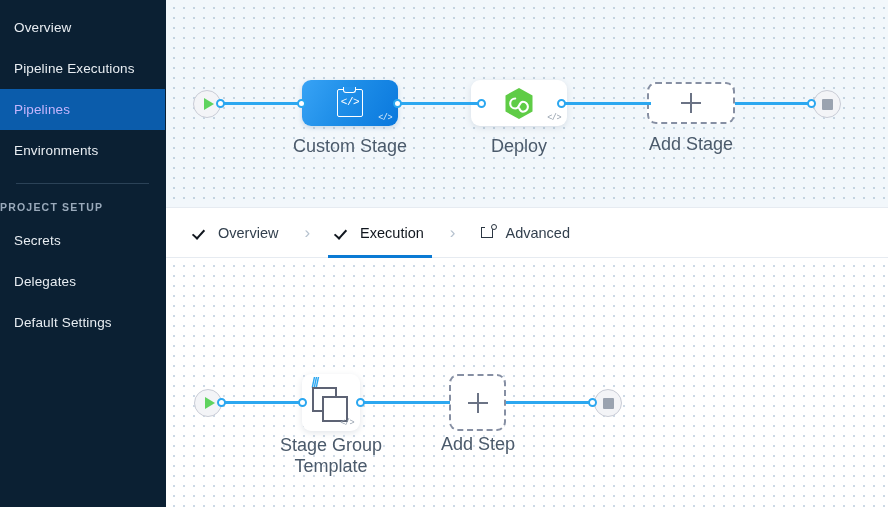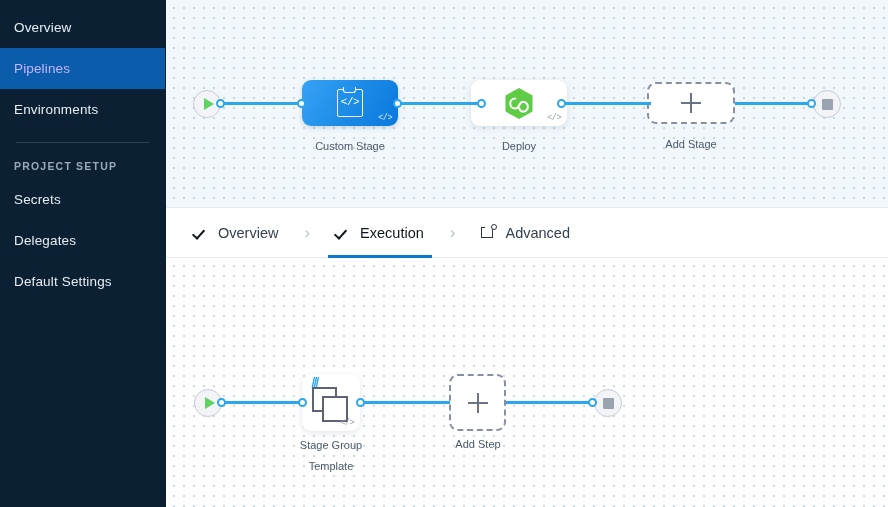--- a/index.html
+++ b/index.html
@@ -49,21 +49,20 @@
   .nav-item.active {
     background: #0b5cab;
     color: #c4b5fd;
   }
   .nav-divider {
     height: 1px;
     background: #2b4257;
     margin: 12px 16px 10px 16px;
   }
   .nav-section-label {
-    padding-left: 14px;
     color: #9aaabb;
     font-size: 10.5px;
     letter-spacing: 1.2px;
     font-weight: bold;
     height: 26px;
     display: flex;
     align-items: center;
     text-transform: uppercase;
   }
 
@@ -200,21 +199,21 @@
   }
 
   
   .node {
     position: absolute;
     box-sizing: border-box;
   }
   .node-label {
     position: absolute;
     text-align: center;
-    font-size: 11px;
+    font-size: 18px;
     color: #4b5a6b;
     line-height: 21px;
     white-space: pre-line;
   }
 
   
   .start-node {
     width: 28px;
     height: 28px;
     border-radius: 50%;
@@ -413,20 +412,23 @@
 </style>
 </head>
 <body>
 
 <div class="app">
 
   <nav class="sidebar">
     <div class="nav-item">
       <span>Overview</span>
     </div>
+    <div class="nav-item">
+      <span>Pipeline Executions</span>
+    </div>
     <div class="nav-item active">
       <span>Pipelines</span>
     </div>
     <div class="nav-item">
       <span>Environments</span>
     </div>
 
     <div class="nav-divider"></div>
 
     <div class="nav-section-label">PROJECT SETUP</div>

